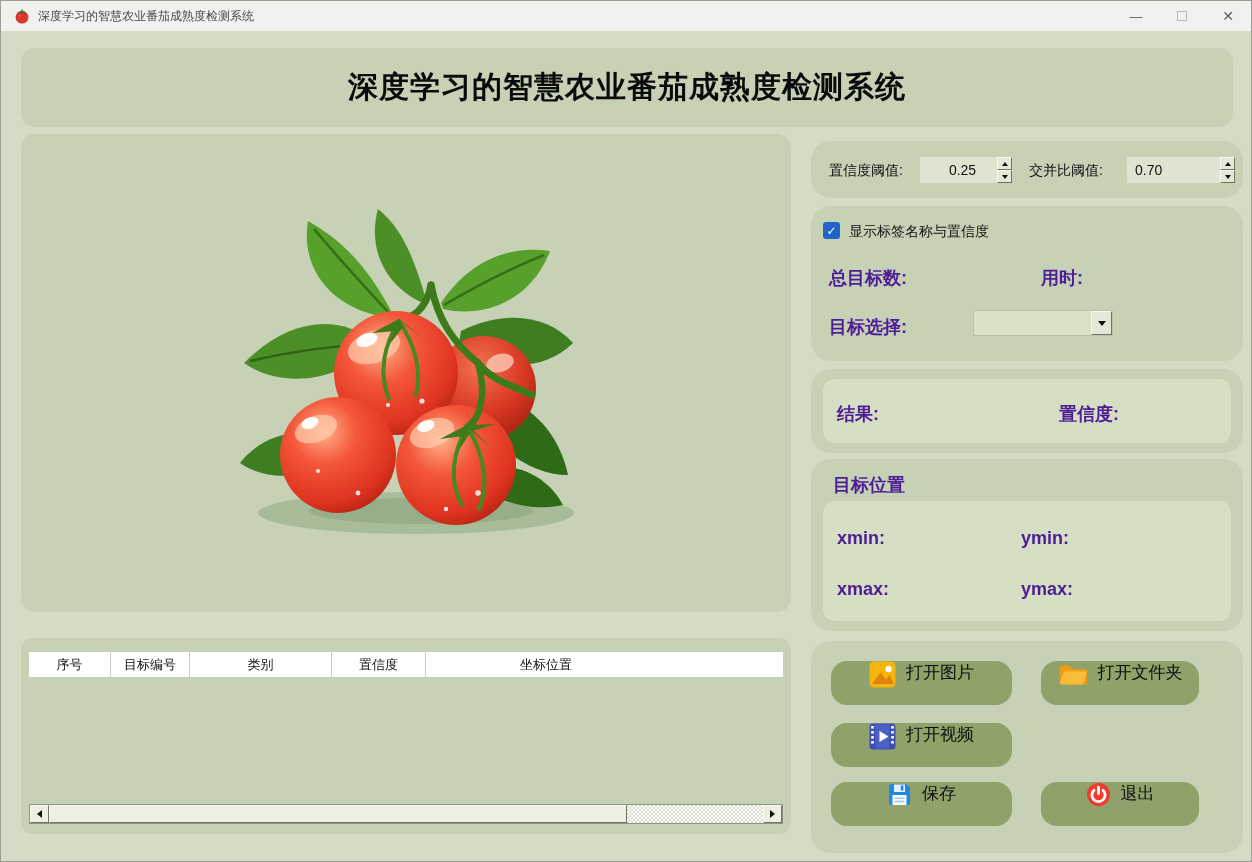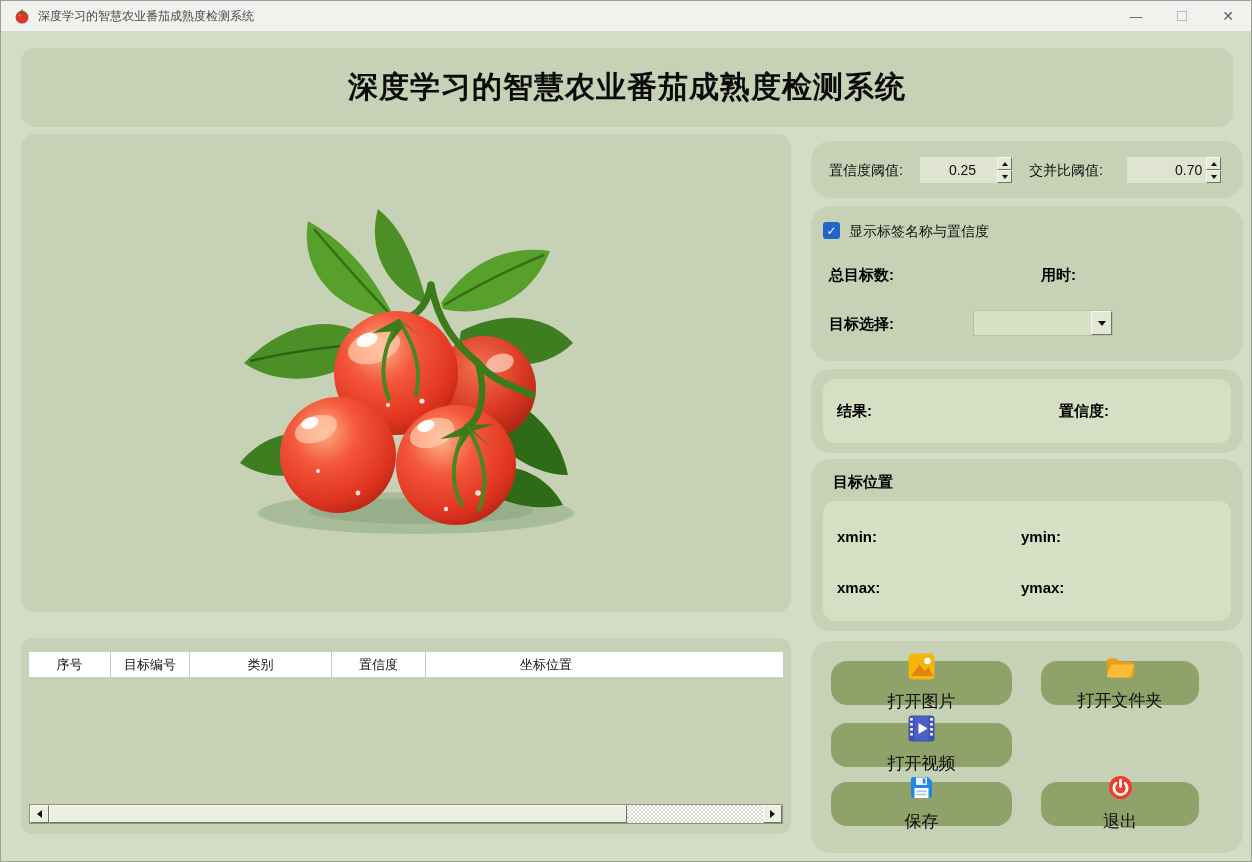--- a/index.html
+++ b/index.html
@@ -46,41 +46,41 @@
 
   
   .rp { left:810px; width:432px; border-radius:20px; }
   .panel-thresholds { top:110px; height:57px; }
   .panel-options    { top:175px; height:155px; }
   .panel-result     { top:338px; height:84px; }
   .panel-position   { top:428px; height:172px; }
   .panel-buttons    { top:610px; height:212px; }
 
   .lbl   { position:absolute; font-size:14px; color:#111; white-space:nowrap; }
-  .lbl-b { position:absolute; font-size:15px; font-weight:700; color:#000000; white-space:nowrap; }
+  .lbl-b { position:absolute; font-size:18px; font-weight:700; color:#4c1d95; white-space:nowrap; }
 
   .spinbox { position:absolute; height:26px; background:#dee4cf; display:flex; align-items:center; }
   .spin-val { flex:1; padding-left:8px; font-size:14px; color:#111; }
   .spin-btns { width:15px; height:26px; display:flex; flex-direction:column; }
   .spin-btn { flex:1; background:#e4e8d6; border:1px solid; border-color:#f8f8f2 #6f7565 #6f7565 #f8f8f2; display:flex; align-items:center; justify-content:center; }
   .tri-up   { width:0;height:0;border:3px solid transparent;border-bottom:4px solid #111;border-top:none; }
   .tri-down { width:0;height:0;border:3px solid transparent;border-top:4px solid #111;border-bottom:none; }
 
   .checkbox { position:absolute; left:12px; top:16px; width:17px; height:17px; background:#2264c8; border-radius:3px; display:flex; align-items:center; justify-content:center; }
   .checkmark { color:#fff; font-size:12px; font-weight:700; line-height:1; }
 
   .combobox { position:absolute; left:162px; top:104px; width:140px; height:26px; background:#d8e0c6; border:1px solid #b9c3a4; display:flex; }
   .combo-val { flex:1; }
   .combo-btn { width:21px; background:#e4e8d6; border:1px solid; border-color:#f8f8f2 #6f7565 #6f7565 #f8f8f2; display:flex; align-items:center; justify-content:center; }
   .combo-btn .tri-down { border-left-width:4px; border-right-width:4px; border-top-width:5px; }
 
   .inner-box { position:absolute; background:#d6dfc3; border-radius:12px;text-align:right; }
 
   
-  .btn { position:absolute; height:44px; background:#8fa26a; border-radius:16px; border:none; display:flex; align-items:center; justify-content:center; gap:10px; font-size:17px; color:#0d0d0d; font-family:inherit; cursor:pointer;flex-direction:column; }
+  .btn { position:absolute; height:44px; background:#8fa26a; border-radius:16px; border:none; display:flex; align-items:flex-start; justify-content:center; gap:10px; font-size:17px; color:#0d0d0d; font-family:inherit; cursor:pointer; }
   .bcol1 { left:20px;  width:181px; }
   .bcol2 { left:230px; width:158px; }
   .brow1 { top:20px; } .brow2 { top:82px; } .brow3 { top:141px; }
   .btn svg { flex:none; }
 </style>
 </head>
 <body>
 
 <div class="window">
 
@@ -220,21 +220,21 @@
         <div class="spin-btns">
           <div class="spin-btn">
               <span class="tri-up"></span>
             </div>
           <div class="spin-btn">
               <span class="tri-down"></span>
             </div>
         </div>
       </div>
       <span class="lbl" style="left:218px;top:21px;">交并比阈值:</span>
-      <div class="spinbox" style="left:316px;top:16px;width:94px;padding-left:40px;">
+      <div class="spinbox" style="left:316px;top:16px;width:108px;">
         <span class="spin-val">0.70</span>
         <div class="spin-btns">
           <div class="spin-btn">
               <span class="tri-up"></span>
             </div>
           <div class="spin-btn">
               <span class="tri-down"></span>
             </div>
         </div>
       </div>

